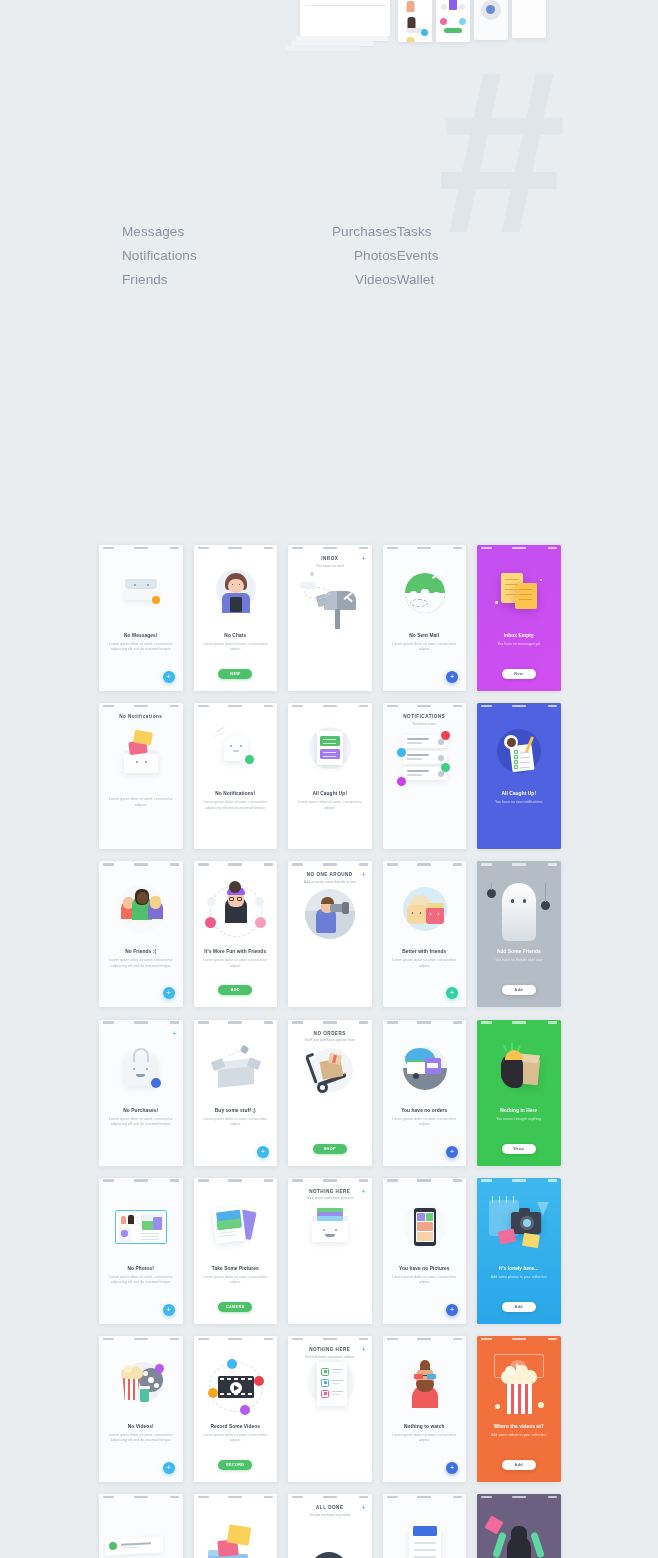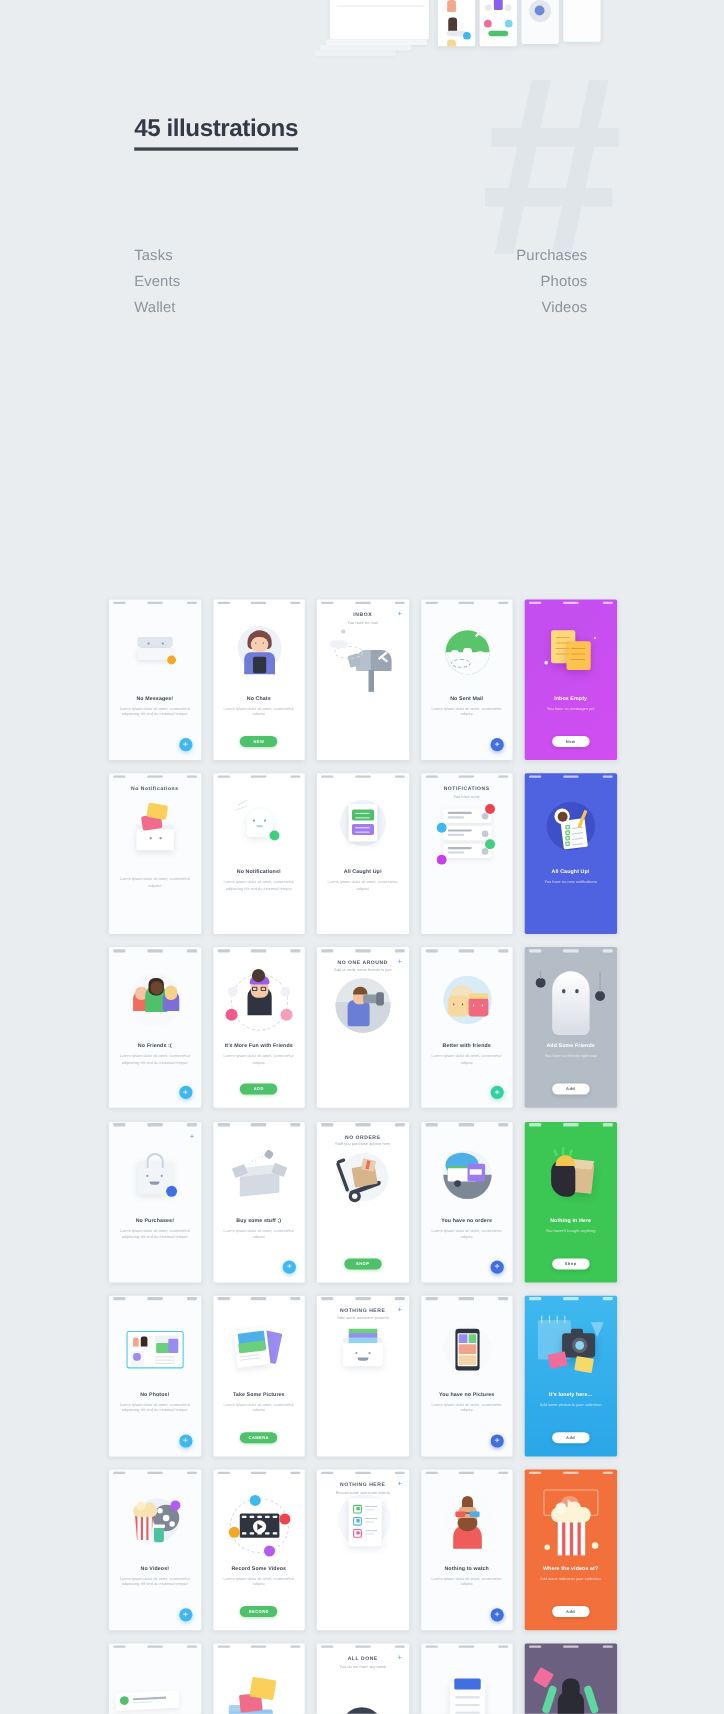--- a/index.html
+++ b/index.html
@@ -151,33 +151,37 @@
     </div>
 
     <div class="ts-card" style="left:512px;top:-26px;height:64px;background:#fdfdfe;">
       
     </div>
   </div>
 
   <div class="hash-mark">#</div>
 
   <div class="hdr">
-    <div class="hdr-title">45 illustrations</div>
   </div>
 
   <div class="cats">
-    <div class="cat-col c2">
-      <div class="cat-item">Tasks</div>
-      <div class="cat-item">Events</div>
-      <div class="cat-item">Wallet</div>
+    <div class="cat-col c1">
+      <div class="cat-item">Messages</div>
+      <div class="cat-item">Notifications</div>
+      <div class="cat-item">Friends</div>
     </div>
     <div class="cat-col c3">
       <div class="cat-item">Purchases</div>
       <div class="cat-item">Photos</div>
       <div class="cat-item">Videos</div>
+    </div>
+    <div class="cat-col c2">
+      <div class="cat-item">Tasks</div>
+      <div class="cat-item">Events</div>
+      <div class="cat-item">Wallet</div>
     </div>
   </div>
 
 
   <div class="grid" id="grid">
       <div class="grid-row">
         <div class="phone c0" style="background: rgb(251, 252, 253);">
           <div class="statusbar">
             <span class="sb-l"></span>
             <span class="sb-c"></span>

